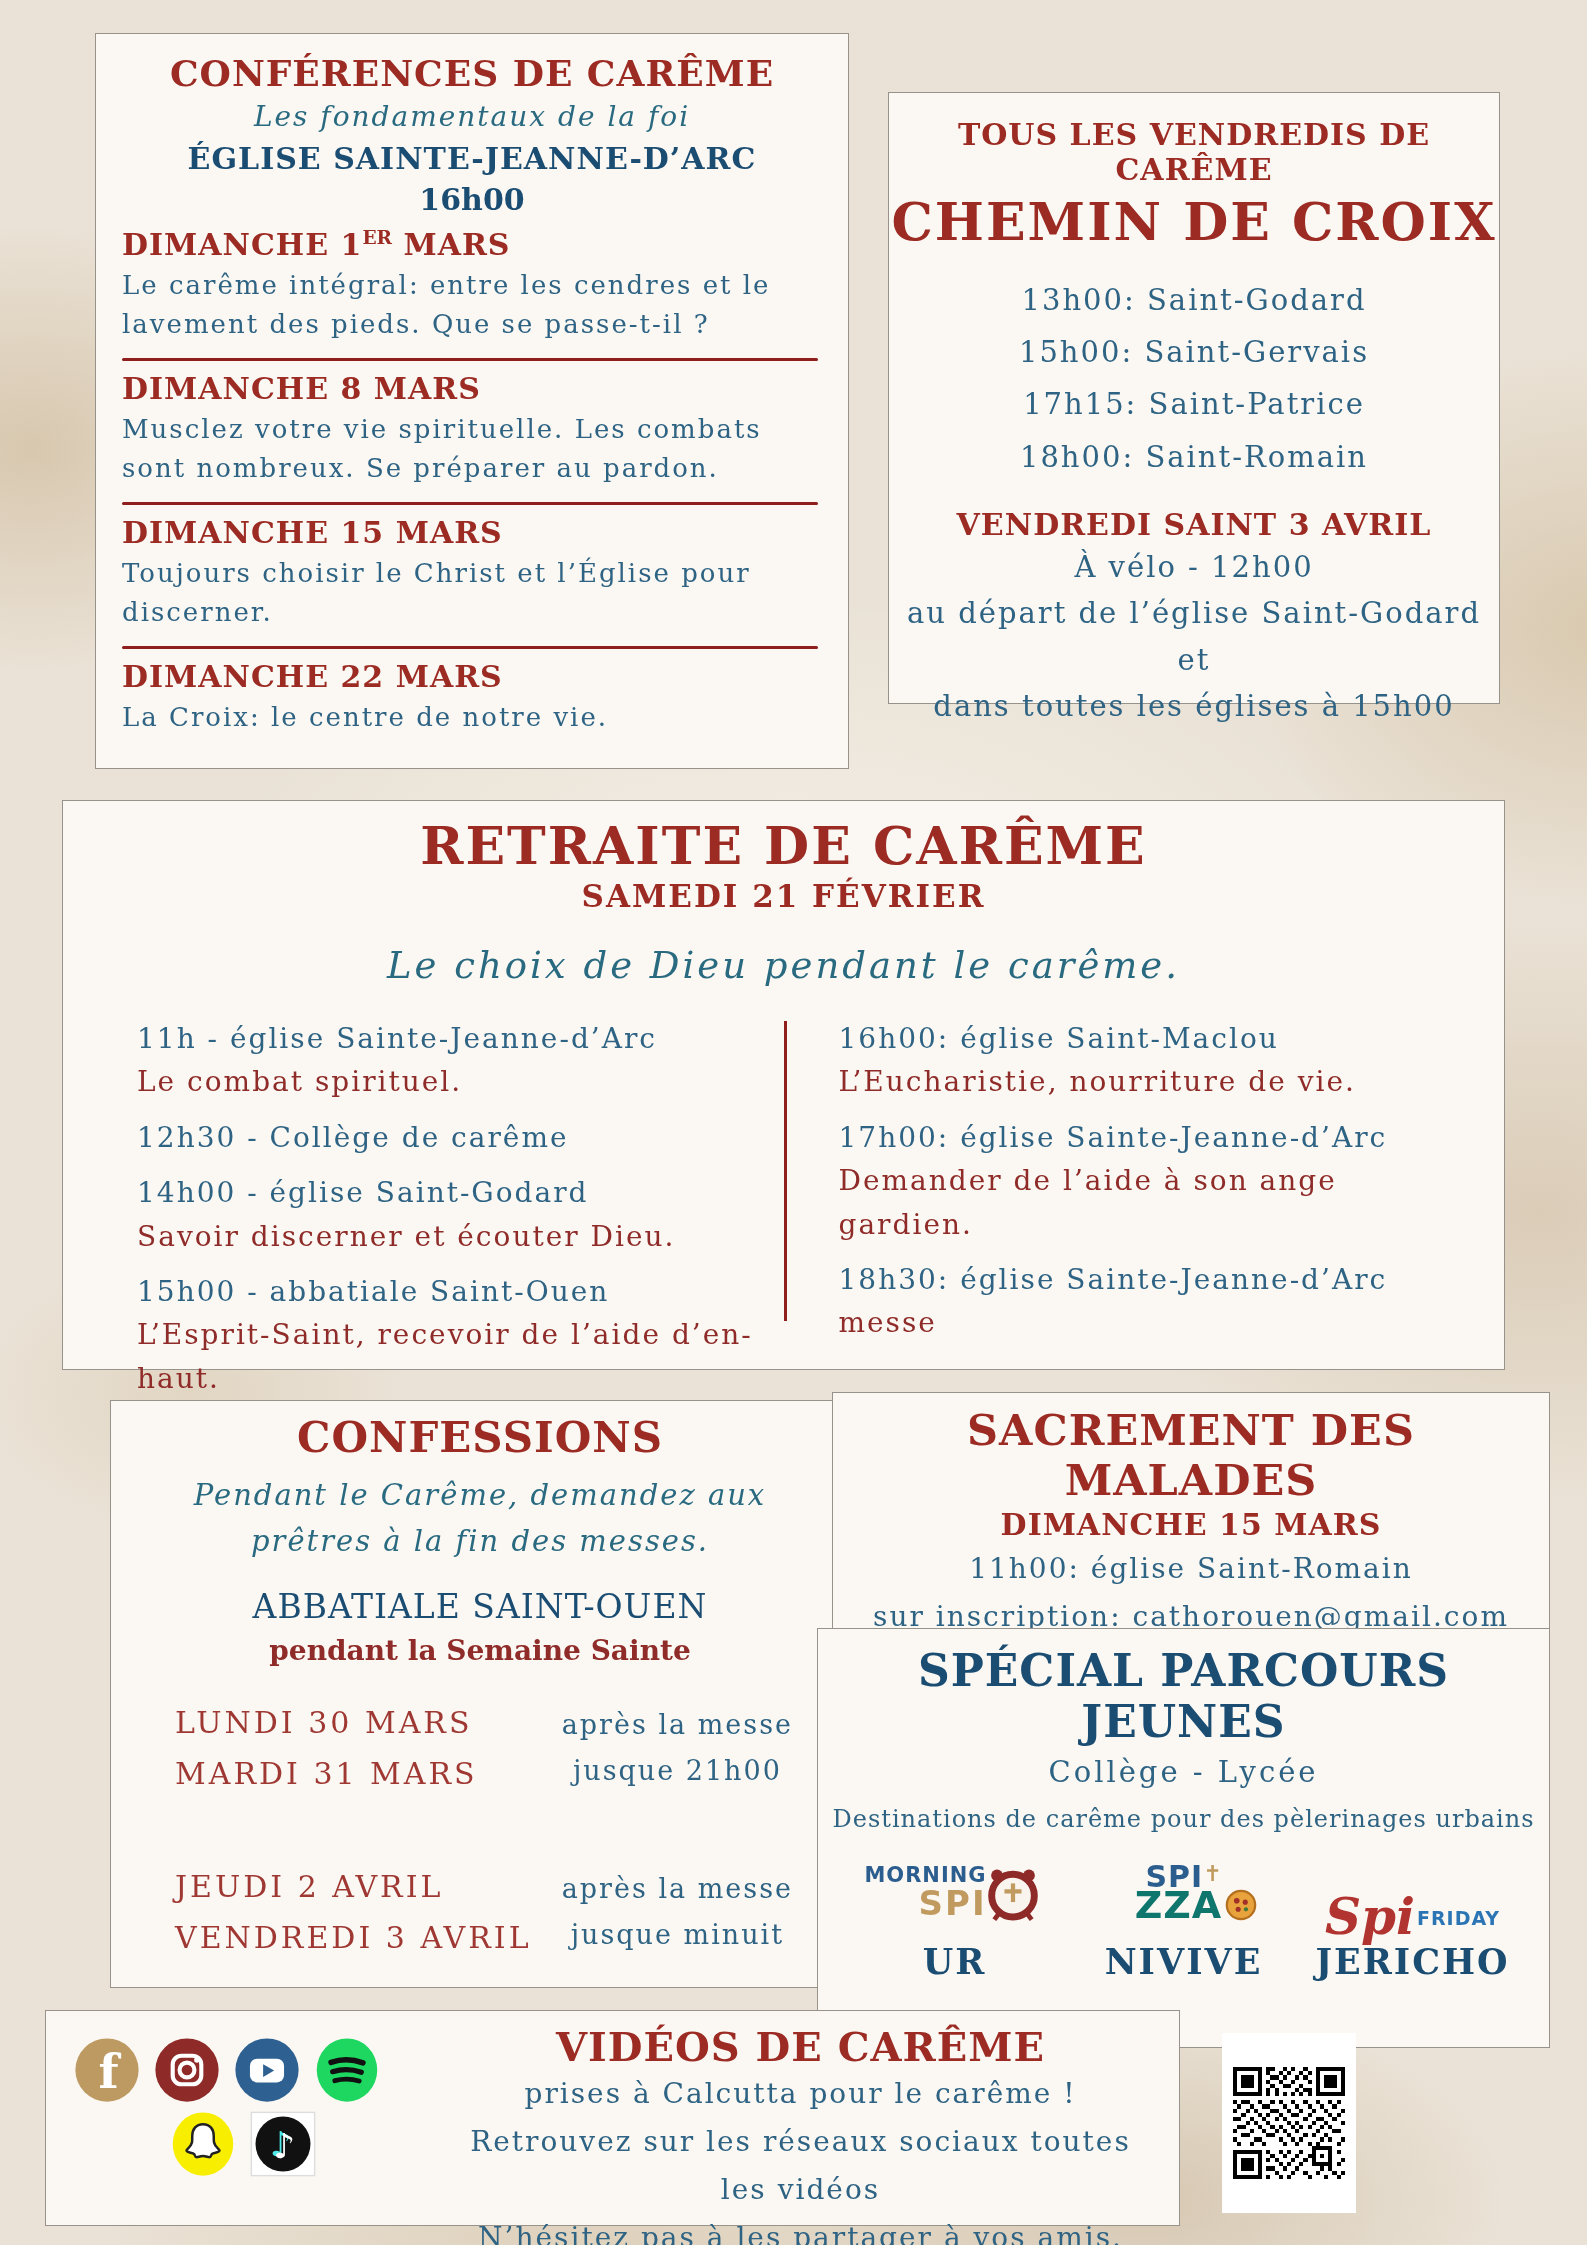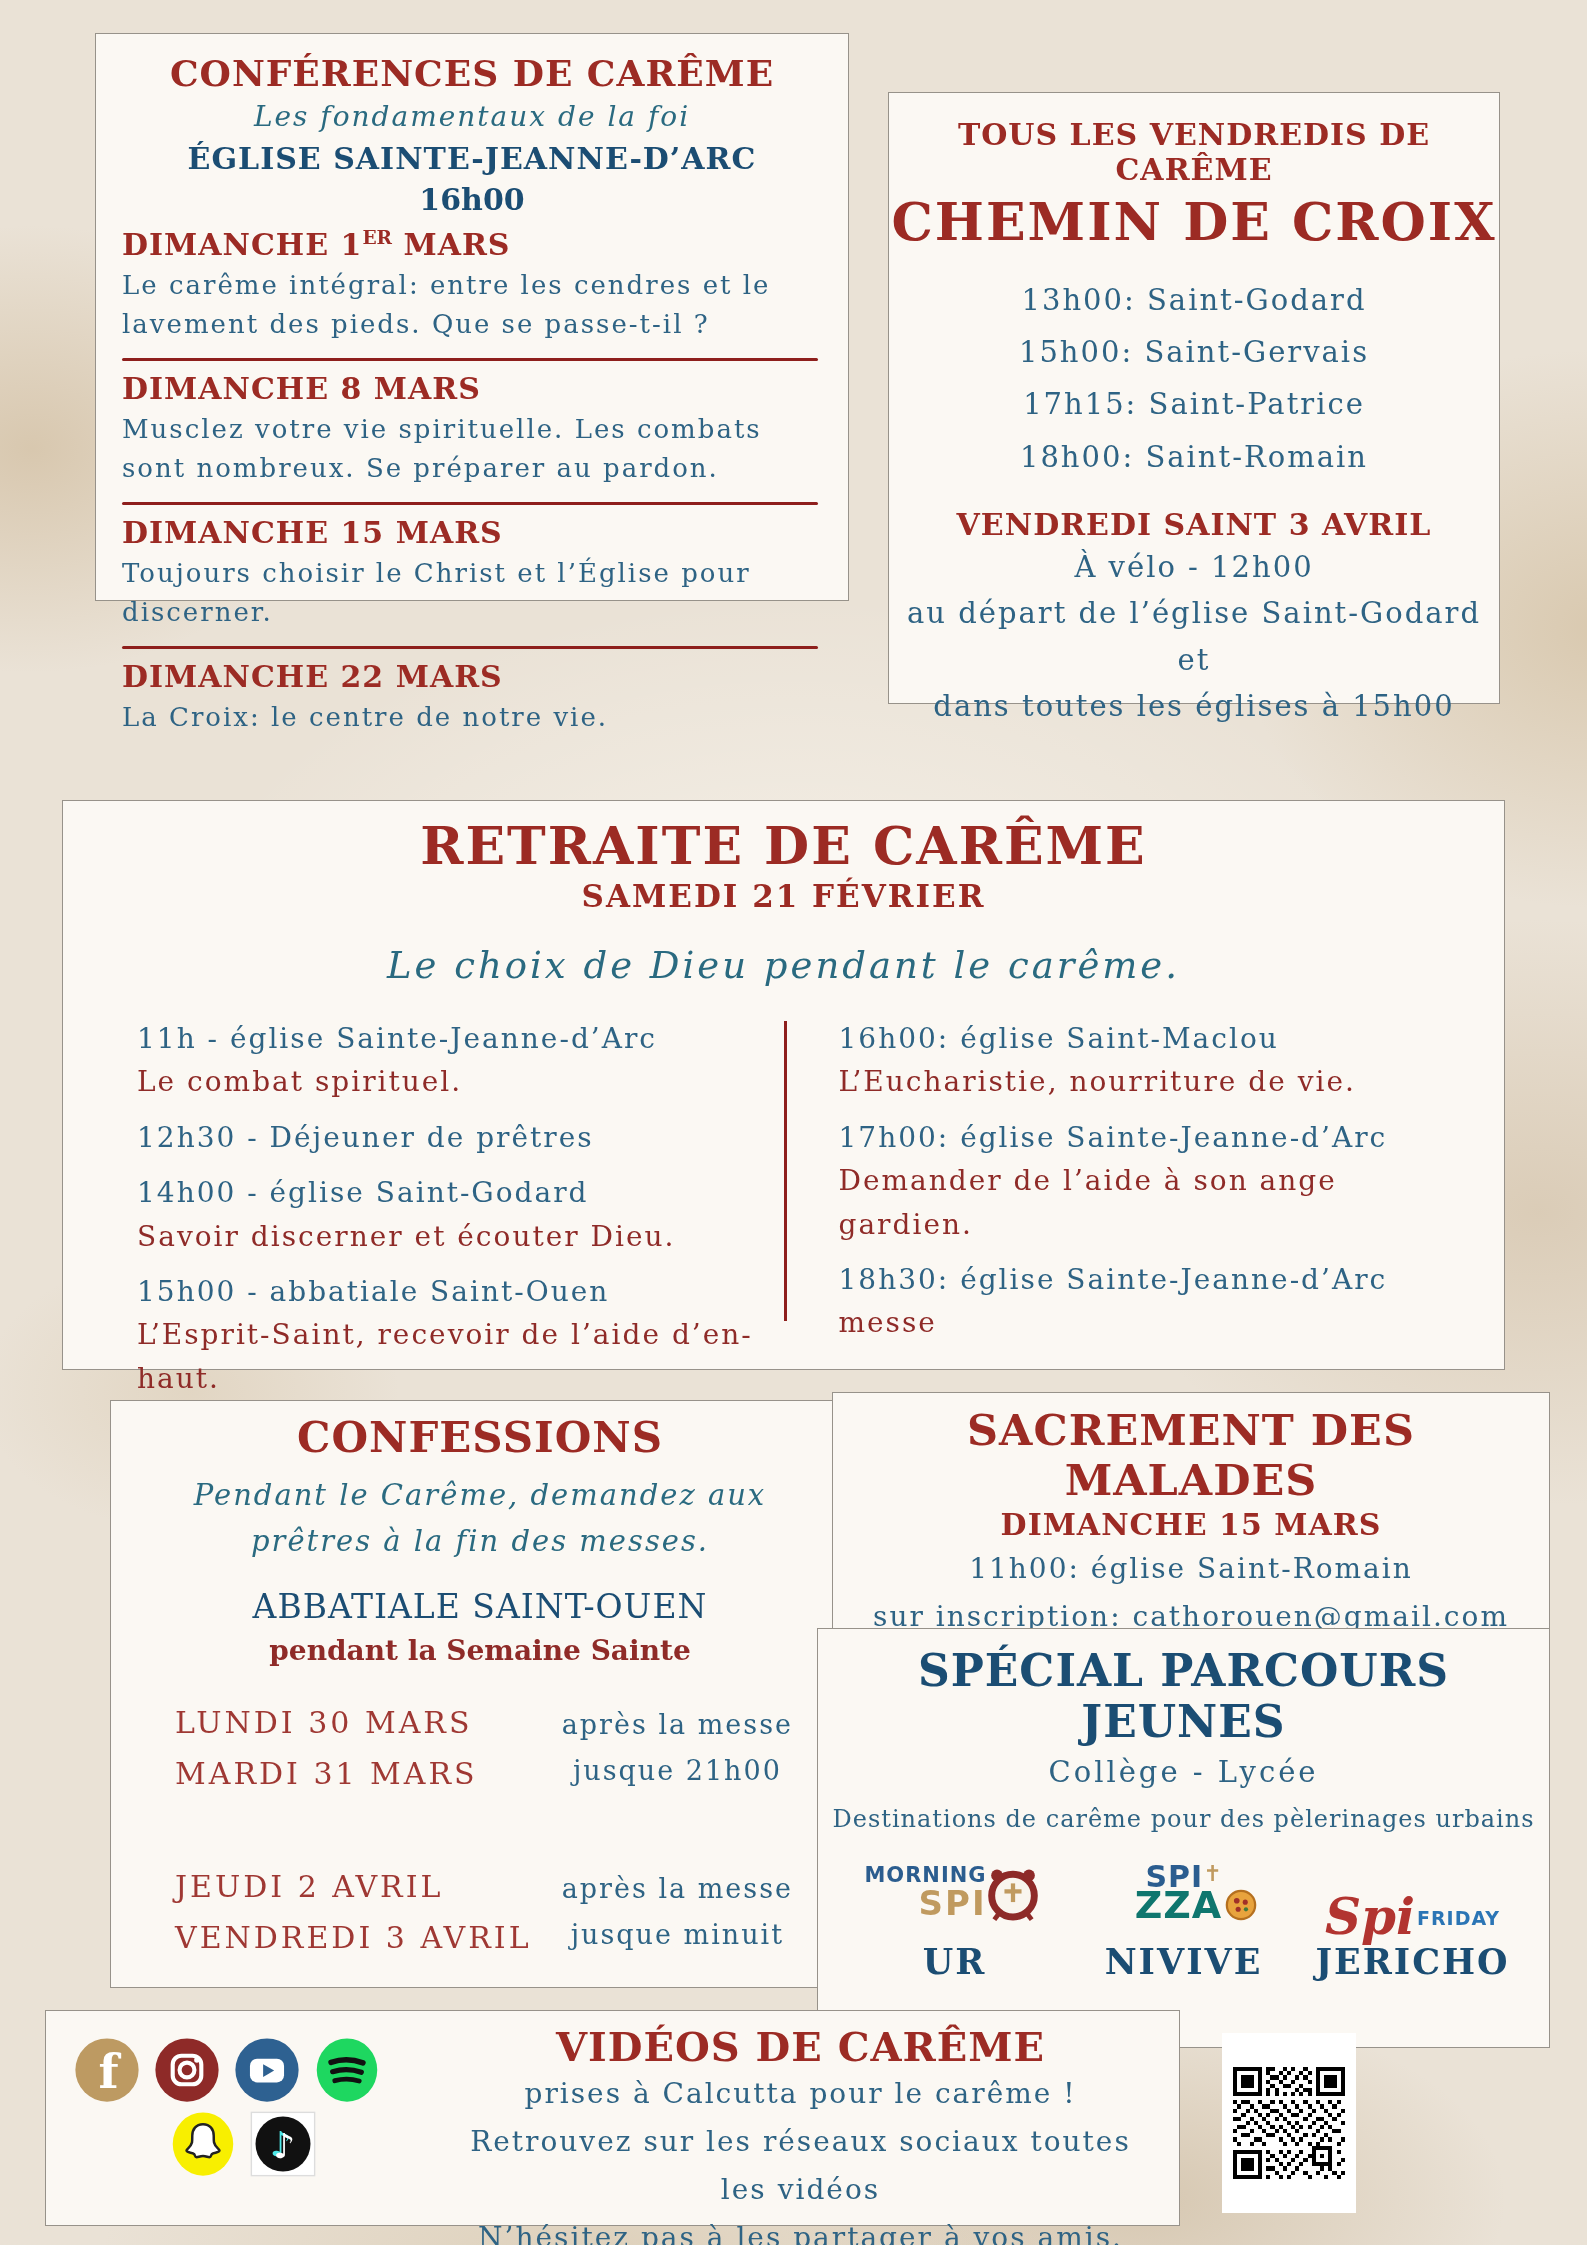--- a/index.html
+++ b/index.html
@@ -21,21 +21,21 @@
     box-sizing:border-box;color:#2e6384;
   }
   .red{color:#9c2b24;}
   .redbody{color:#8f2b28;}
   .bluehead{color:#1b4d73;}
   .teal{color:#2a6a80;}
   h1,h2,h3,p,div{margin:0;}
   .sup{font-size:0.62em;vertical-align:super;letter-spacing:0;}
 
   
-  .panel-conferences{left:95px;top:33px;width:754px;height:568px;padding:12px 26px 0 26px;}
+  .panel-conferences{left:95px;top:33px;width:754px;height:736px;padding:12px 26px 0 26px;}
   .conf-title{font-size:36px;font-weight:bold;text-align:center;letter-spacing:1px;margin-top:6px;}
   .conf-subtitle{font-size:28px;font-style:italic;text-align:center;letter-spacing:2px;margin-top:6px;}
   .conf-location{font-size:30px;font-weight:bold;text-align:center;letter-spacing:1px;margin-top:8px;}
   .conf-time{font-size:30px;font-weight:bold;text-align:center;margin-top:6px;}
   .session{margin-top:10px;}
   .session h3{font-size:30px;font-weight:bold;letter-spacing:1px;}
   .session p{font-size:26px;letter-spacing:2px;line-height:1.5;margin-top:4px;}
   .rule{height:3px;background:#8e1f1c;border-radius:2px;margin:14px 4px 2px 0;}
 
   
@@ -172,21 +172,21 @@
     <h1 class="rt-title red">RETRAITE DE CARÊME</h1>
     <div class="rt-date red">SAMEDI 21 FÉVRIER</div>
     <div class="rt-theme teal">Le choix de Dieu pendant le carême.</div>
     <div class="rt-cols">
       <div class="rt-col-left">
         <div class="rt-item">
           <div class="time">11h - église Sainte-Jeanne-d’Arc</div>
           <div class="desc">Le combat spirituel.</div>
         </div>
         <div class="rt-item">
-          <div class="time">12h30 - Déjeuner de prêtres</div>
+          <div class="time">12h30 - Collège de carême</div>
           <div class="desc"></div>
         </div>
         <div class="rt-item">
           <div class="time">14h00 - église Saint-Godard</div>
           <div class="desc">Savoir discerner et écouter Dieu.</div>
         </div>
         <div class="rt-item">
           <div class="time">15h00 - abbatiale Saint-Ouen</div>
           <div class="desc">L’Esprit-Saint, recevoir de l’aide d’en-haut.</div>
         </div>

